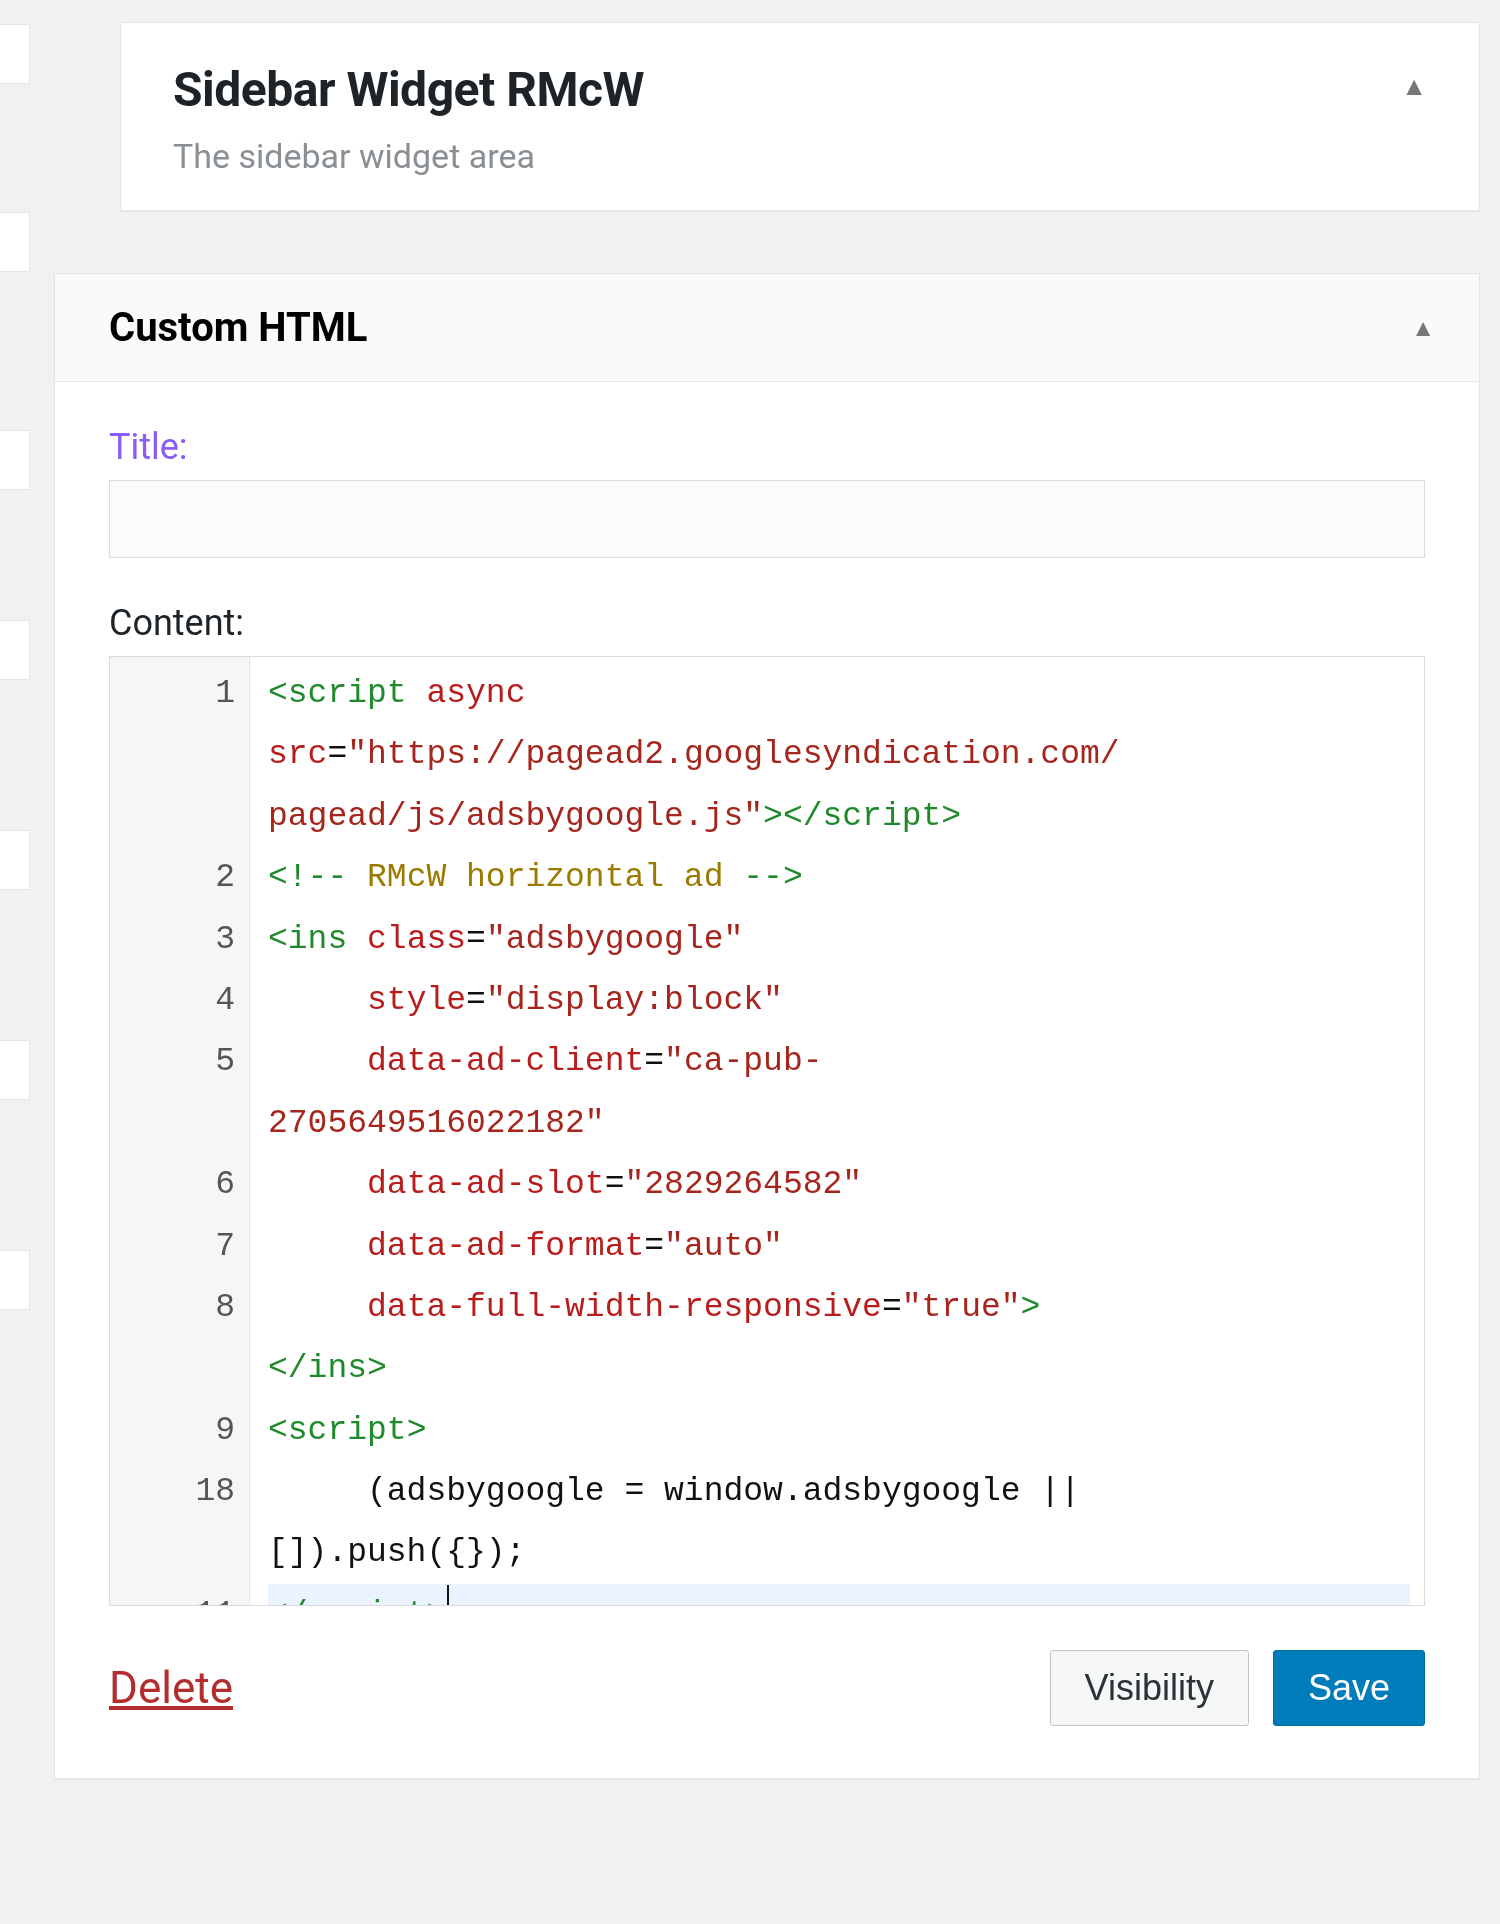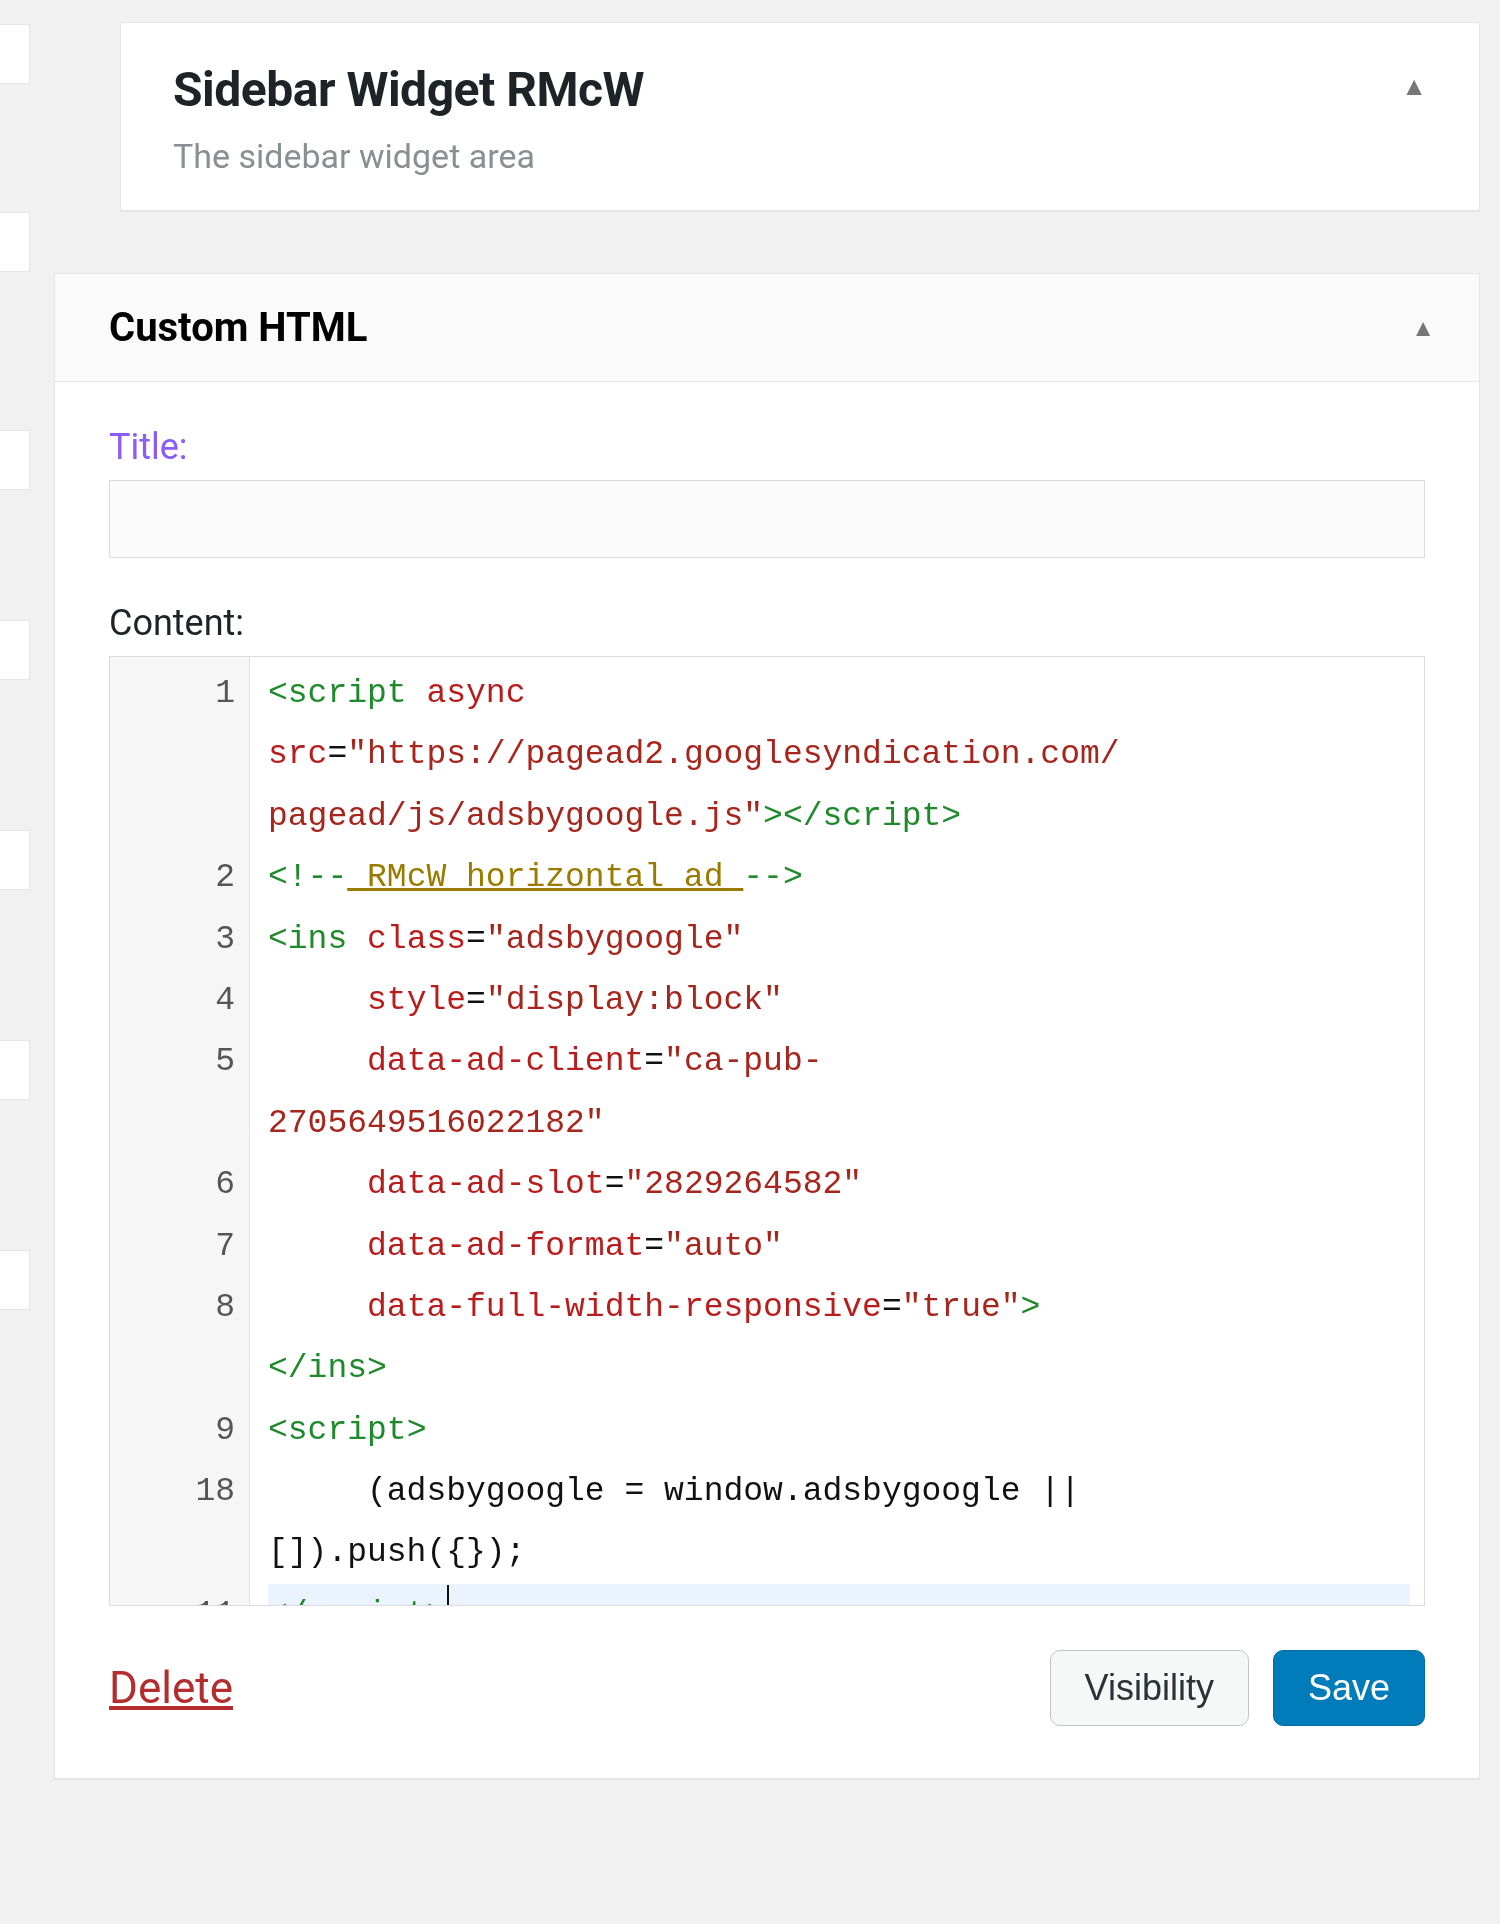--- a/index.html
+++ b/index.html
@@ -156,21 +156,21 @@
   }
   
   .code .row.active {
     background: #eaf3ff;
   }
 
   
   .tok-tag    { color: #1f8a2b; }  
   .tok-attr   { color: #b91c1c; }  
   .tok-str    { color: #a6251c; }  
-  .tok-com    { color: #9a7b00; text-decoration: underline; }     
+  .tok-com    { color: #9a7b00; }     
   .tok-plain  { color: #111; }
 
   
   .cursor {
     display: inline-block;
     width: 2px;
     height: 44px;
     background: #111;
     vertical-align: -6px;
     margin-left: 1px;
@@ -189,21 +189,21 @@
     font-size: 44px;
     cursor: pointer;
   }
   .action-right {
     display: flex;
     gap: 24px;
   }
   .btn {
     font-size: 36px;
     padding: 16px 34px;
-    border-radius: 10px;
+    border-radius: 3px;
     cursor: pointer;
     border: 1px solid transparent;
   }
   .btn-secondary {
     background: #f6f7f7;
     border-color: #c3c4c7;
     color: #2c3338;
   }
   .btn-primary {
     background: #007cba;

